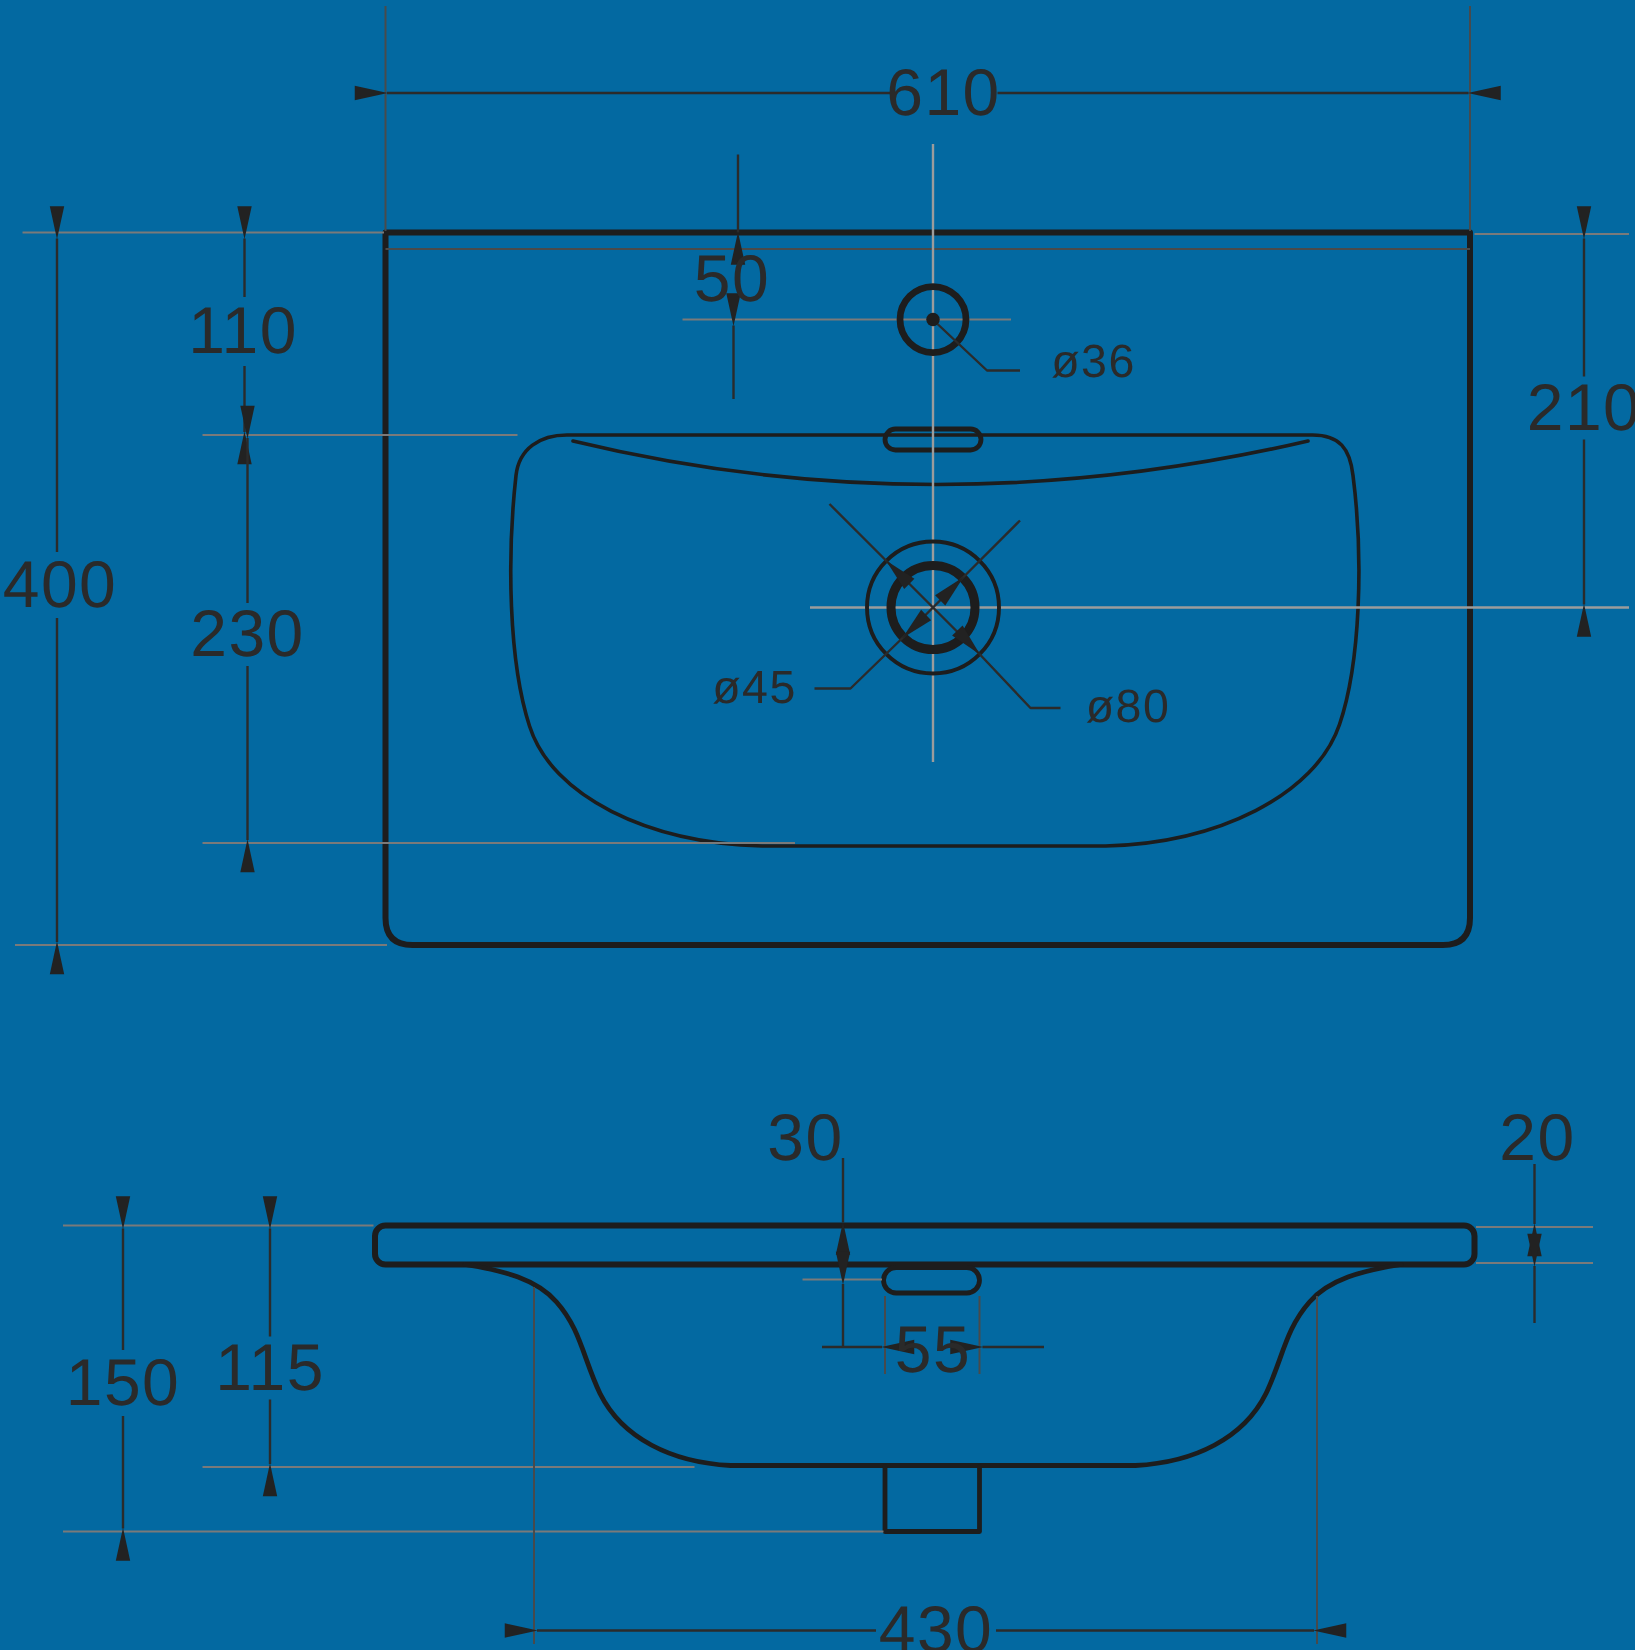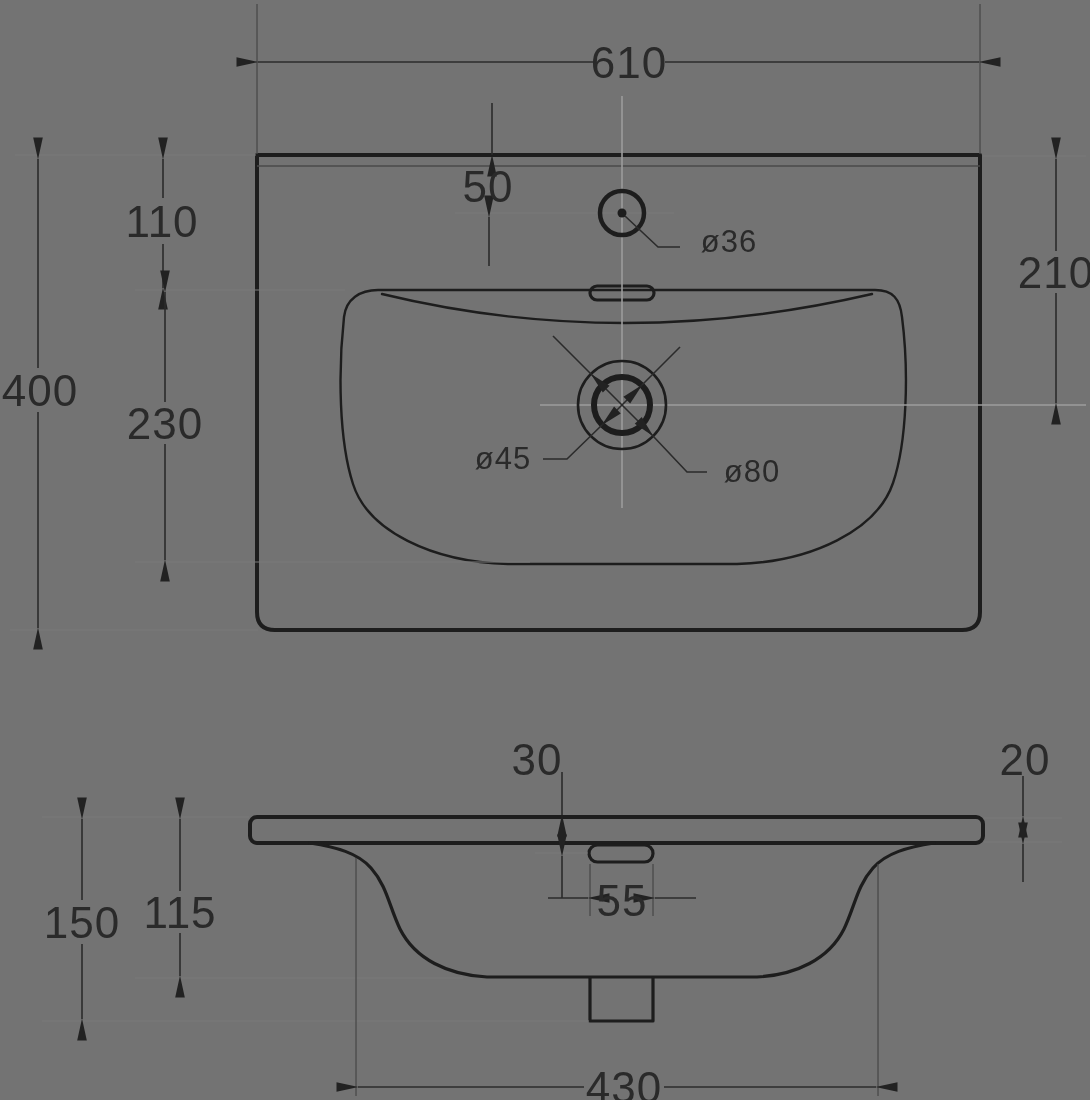--- a/index.html
+++ b/index.html
@@ -1,16 +1,16 @@
 <!DOCTYPE html>
 <html><head>
 <meta charset="utf-8">
 <style>
   html,body{margin:0;padding:0;background:#f4f4f4;}
-  #stage{width:1090px;height:1100px;background:#737373;position:relative;margin:0 auto;
+  #stage{width:1090px;height:1100px;background:#0369a1;position:relative;margin:0 auto;
          font-family:"Liberation Sans", sans-serif;}
   svg{display:block;}
   .thick{stroke:#1d1d1d;stroke-width:4;fill:none;stroke-linejoin:round;stroke-linecap:round;}
   .med{stroke:#1d1d1d;stroke-width:2.4;fill:none;stroke-linejoin:round;stroke-linecap:round;}
   .med2{stroke:#1d1d1d;stroke-width:3.2;fill:none;stroke-linejoin:round;stroke-linecap:round;}
   .thin{stroke:#4a4a4a;stroke-width:1.3;fill:none;}
   .ref{stroke:#7a7a7a;stroke-width:1.2;fill:none;}
   .cline{stroke:#9c9c9c;stroke-width:1.6;fill:none;}
   .dim{stroke:#2b2b2b;stroke-width:1.6;fill:none;}
   .leader{stroke:#2b2b2b;stroke-width:1.6;fill:none;stroke-linejoin:round;}

